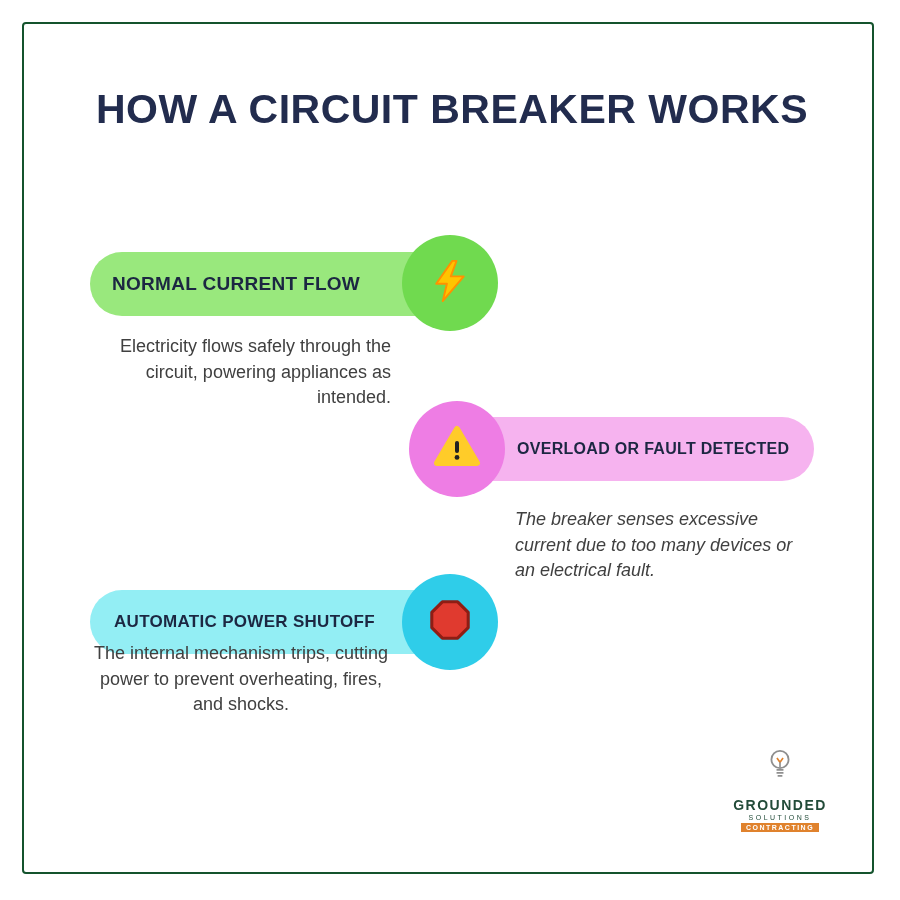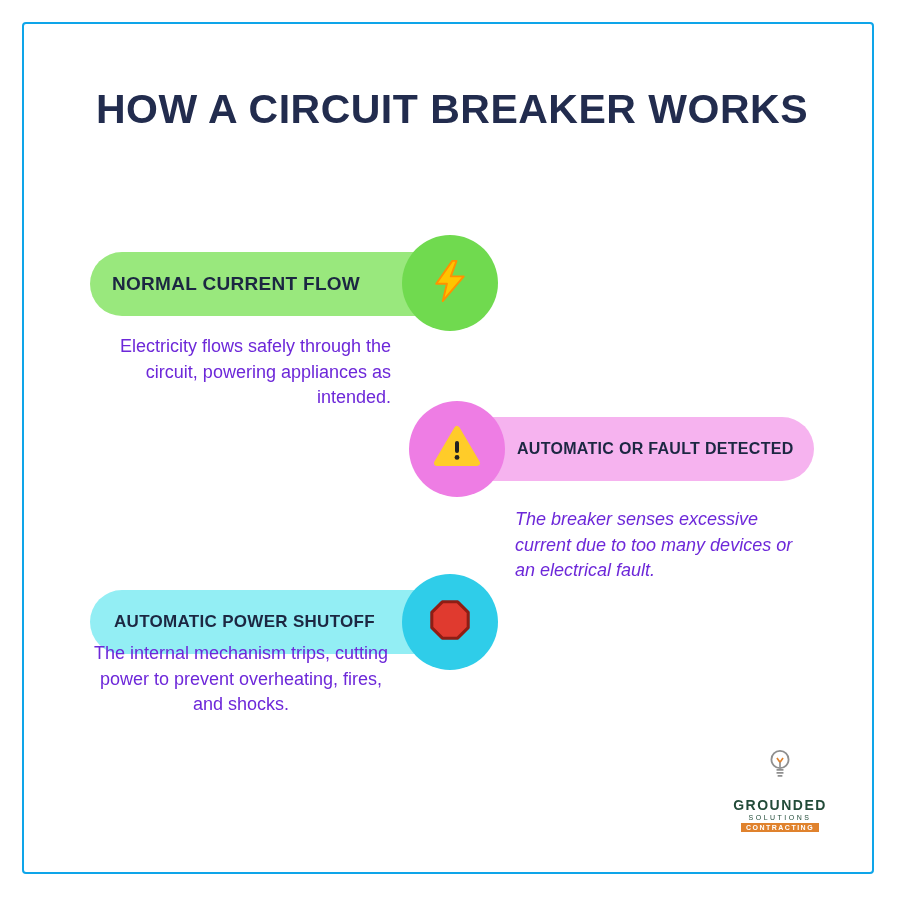--- a/index.html
+++ b/index.html
@@ -2,21 +2,21 @@
 <html><head>
 <meta charset="utf-8">
 <style>
   html,body{margin:0;padding:0;}
   body{
     width:900px;height:900px;position:relative;background:#ffffff;
     font-family:"Liberation Sans",sans-serif;overflow:hidden;
   }
   .frame{
     position:absolute;left:22px;top:22px;width:852px;height:852px;
-    border:2px solid #0ea5e9;border-radius:4px;background:#ffffff;box-sizing:border-box;
+    border:2px solid #14532d;border-radius:4px;background:#ffffff;box-sizing:border-box;
   }
   .title{
     position:absolute;left:72px;top:62px;
     font-size:41px;font-weight:700;color:#222c4e;letter-spacing:0.5px;white-space:nowrap;
   }
   .subtitle{
     position:absolute;left:72px;top:134px;
     font-size:28px;font-weight:400;color:#222c4e;letter-spacing:0.3px;white-space:nowrap;
   }
   .step{position:absolute;left:0;top:0;width:100%;height:0;}
@@ -25,21 +25,21 @@
     display:flex;align-items:center;box-sizing:border-box;
   }
   .pill-label{
     font-weight:700;color:#1c2742;letter-spacing:0.3px;white-space:nowrap;
   }
   .circle{
     position:absolute;width:96px;height:96px;border-radius:50%;
     display:flex;align-items:center;justify-content:center;
   }
   .desc{
-    position:absolute;font-size:18px;line-height:1.42;color:#6d28d9;
+    position:absolute;font-size:18px;line-height:1.42;color:#404040;
   }
   .desc.right{text-align:right;}
   .desc.left{text-align:left;}
   
   #step1 .pill{left:66px;top:228px;width:368px;padding-left:22px;}
   #step1 .pill-label{font-size:19px;}
   #step1 .circle{left:378px;top:211px;}
   #step1 .desc{left:87px;top:310px;width:280px;}
   #step2 .pill{left:433px;top:393px;width:357px;padding-left:60px;}
   #step2 .pill-label{font-size:16px;}
@@ -85,21 +85,21 @@
         <svg width="46" height="46" viewBox="0 0 24 24">
           <path d="M13.2 1.5 L4.8 13.4 L10.4 13.4 L8.2 22.5 L19.2 9.6 L12.4 9.6 L15.4 1.5 Z" fill="#ffc400" stroke="#ff9100" stroke-width="1" stroke-linejoin="round"></path>
         </svg>
       </span>
     </div>
     <div class="desc right">Electricity flows safely through the circuit, powering appliances as intended.</div>
   </div>
 
   <div class="step" id="step2">
     <div class="pill" style="background: rgb(246, 179, 239);">
-      <span class="pill-label">AUTOMATIC OR FAULT DETECTED</span>
+      <span class="pill-label">OVERLOAD OR FAULT DETECTED</span>
     </div>
     <div class="circle" style="background: rgb(238, 125, 228);">
       <span>
         <svg width="48" height="48" viewBox="0 0 24 24">
           <path d="M12 3 L22 20 L2 20 Z" fill="#ffcc29" stroke="#ffcc29" stroke-width="3" stroke-linejoin="round"></path>
           <rect x="11" y="9" width="2" height="6" rx="1" fill="#222222"></rect>
           <circle cx="12" cy="17.2" r="1.2" fill="#222222"></circle>
         </svg>
       </span>
     </div>

